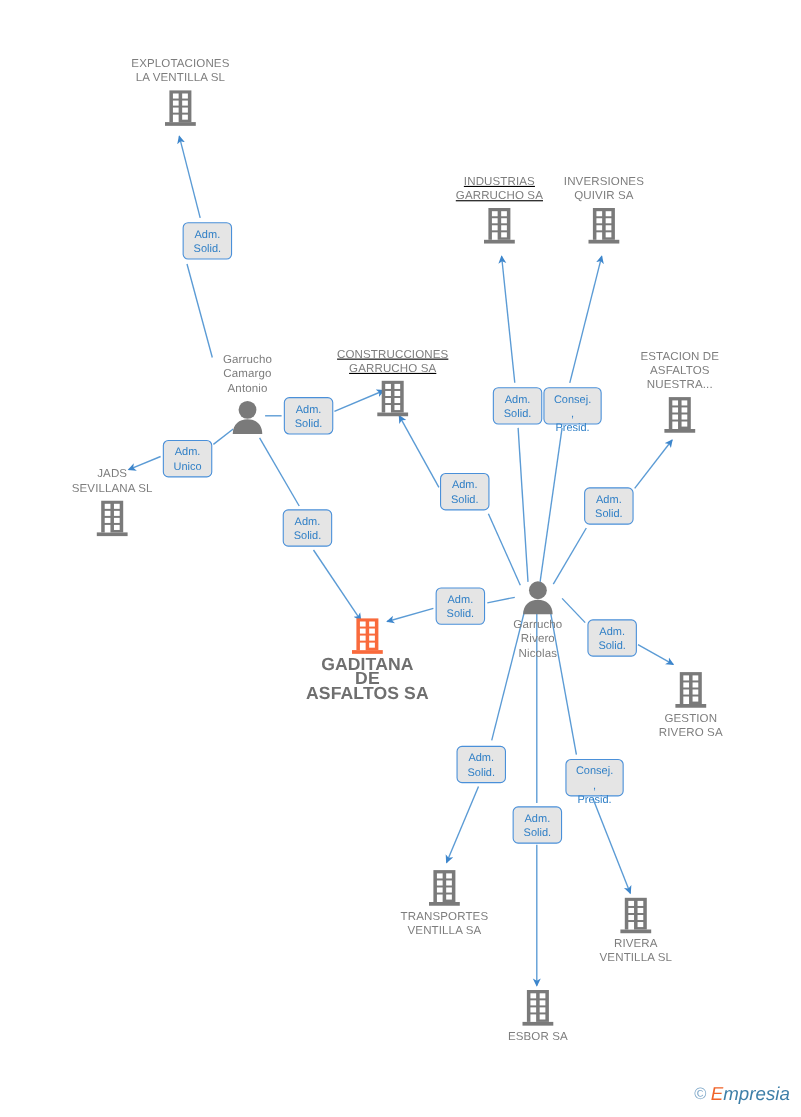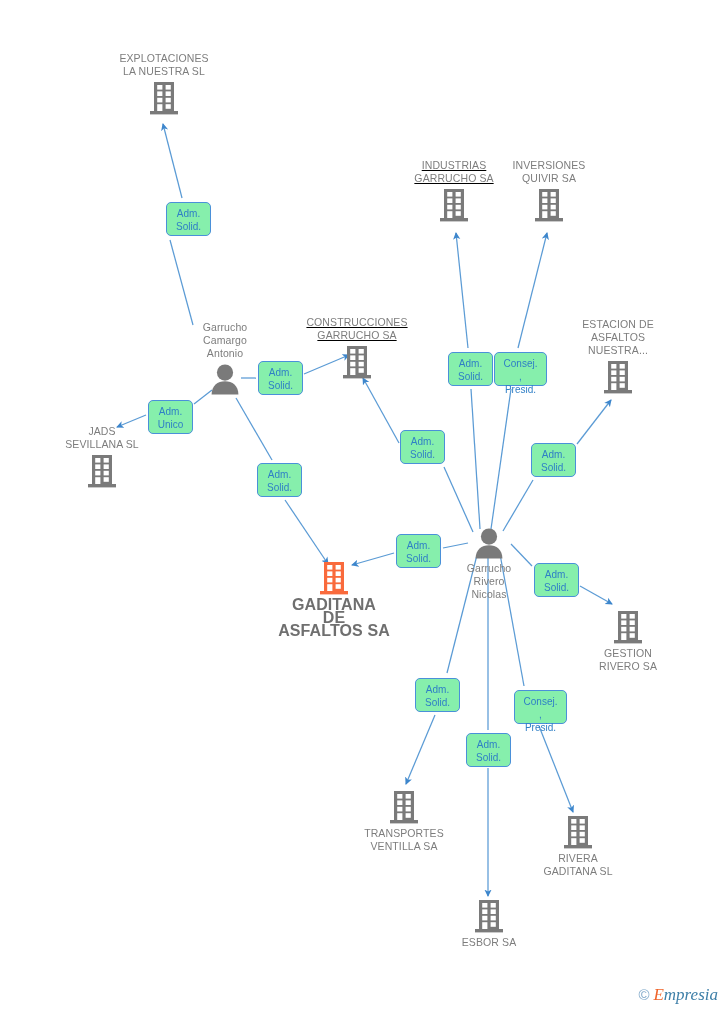--- a/index.html
+++ b/index.html
@@ -57,21 +57,21 @@
     color: #6f6f6f;
     font-weight: bold;
     font-size: 16px;
     line-height: 13px;
   }
 
   
   .rel {
     position: absolute;
     box-sizing: border-box;
-    background: #86efac;
+    background: #e5e5e5;
     border: 1.6px solid #4a90d9;
     border-radius: 5px;
     padding: 4px 6px 5px 6px;
     color: #2f7fc6;
     font-size: 10px;
     line-height: 13px;
     text-align: center;
     white-space: pre-line;
     z-index: 5;
     box-shadow: 0 0 0 0 rgba(0,0,0,0);
@@ -114,21 +114,21 @@
         <path d="M 488,556 L 488,730"></path>
         <path d="M 488,768 L 488,896" marker-end="url(#arrowhead)"></path>
         <path d="M 500,554 L 524,686"></path>
         <path d="M 539,726 L 573,812" marker-end="url(#arrowhead)"></path>
       </g>
   </svg>
 
   <div id="nodes-group">
       <div class="node above" style="left: 164px; top: 52px;">
         <span class="caption">EXPLOTACIONES
-LA NUESTRA SL</span>
+LA VENTILLA SL</span>
         <span class="glyph"><svg width="30" height="33" viewBox="0 0 30 33">
             <rect x="5" y="0" width="20" height="29" fill="#7a7a7a"></rect>
             <rect x="1" y="29" width="28" height="3.4" fill="#7a7a7a"></rect>
             <rect x="8.2" y="3" width="5.2" height="4.6" fill="#ffffff"></rect>
             <rect x="16.6" y="3" width="5.2" height="4.6" fill="#ffffff"></rect>
             <rect x="8.2" y="9.4" width="5.2" height="4.6" fill="#ffffff"></rect>
             <rect x="16.6" y="9.4" width="5.2" height="4.6" fill="#ffffff"></rect>
             <rect x="8.2" y="15.8" width="5.2" height="4.6" fill="#ffffff"></rect>
             <rect x="16.6" y="15.8" width="5.2" height="4.6" fill="#ffffff"></rect>
             <rect x="8.2" y="22.2" width="5.2" height="6.8" fill="#ffffff"></rect>
@@ -290,21 +290,21 @@
             <rect x="8.2" y="3" width="5.2" height="4.6" fill="#ffffff"></rect>
             <rect x="16.6" y="3" width="5.2" height="4.6" fill="#ffffff"></rect>
             <rect x="8.2" y="9.4" width="5.2" height="4.6" fill="#ffffff"></rect>
             <rect x="16.6" y="9.4" width="5.2" height="4.6" fill="#ffffff"></rect>
             <rect x="8.2" y="15.8" width="5.2" height="4.6" fill="#ffffff"></rect>
             <rect x="16.6" y="15.8" width="5.2" height="4.6" fill="#ffffff"></rect>
             <rect x="8.2" y="22.2" width="5.2" height="6.8" fill="#ffffff"></rect>
             <rect x="16.6" y="22.2" width="5.2" height="4.6" fill="#ffffff"></rect>
           </svg></span>
         <span class="caption">RIVERA
-GADITANA SL</span>
+VENTILLA SL</span>
       </div>
       <div class="node" style="left: 489px; top: 900px;">
         <span class="glyph"><svg width="30" height="33" viewBox="0 0 30 33">
             <rect x="5" y="0" width="20" height="29" fill="#7a7a7a"></rect>
             <rect x="1" y="29" width="28" height="3.4" fill="#7a7a7a"></rect>
             <rect x="8.2" y="3" width="5.2" height="4.6" fill="#ffffff"></rect>
             <rect x="16.6" y="3" width="5.2" height="4.6" fill="#ffffff"></rect>
             <rect x="8.2" y="9.4" width="5.2" height="4.6" fill="#ffffff"></rect>
             <rect x="16.6" y="9.4" width="5.2" height="4.6" fill="#ffffff"></rect>
             <rect x="8.2" y="15.8" width="5.2" height="4.6" fill="#ffffff"></rect>
@@ -340,16 +340,16 @@
       <div class="rel" style="left: 415px; top: 678px; width: 45px; height: 34px;">Adm.
 Solid.</div>
       <div class="rel" style="left: 514px; top: 690px; width: 53px; height: 34px;">Consej. ,
 Presid.</div>
       <div class="rel" style="left: 466px; top: 733px; width: 45px; height: 34px;">Adm.
 Solid.</div>
     </div>
 
   <div style="position:absolute; right:10px; bottom:12px; display:flex; align-items:center; gap:4px;">
     <span style="color:#7fa8c9; font-size:15px; line-height:15px;">©</span>
-    <span style="font-family:Liberation Serif, serif; font-style:italic; font-size:17px; line-height:17px;"><span style="color:#f0642a;">E</span><span style="color:#3e7fa8;">mpresia</span></span>
+    <span style="font-family:Liberation Sans, sans-serif; font-style:italic; font-size:17px; line-height:17px;"><span style="color:#f0642a;">E</span><span style="color:#3e7fa8;">mpresia</span></span>
   </div>
 
 </div>
 
 </body></html>

